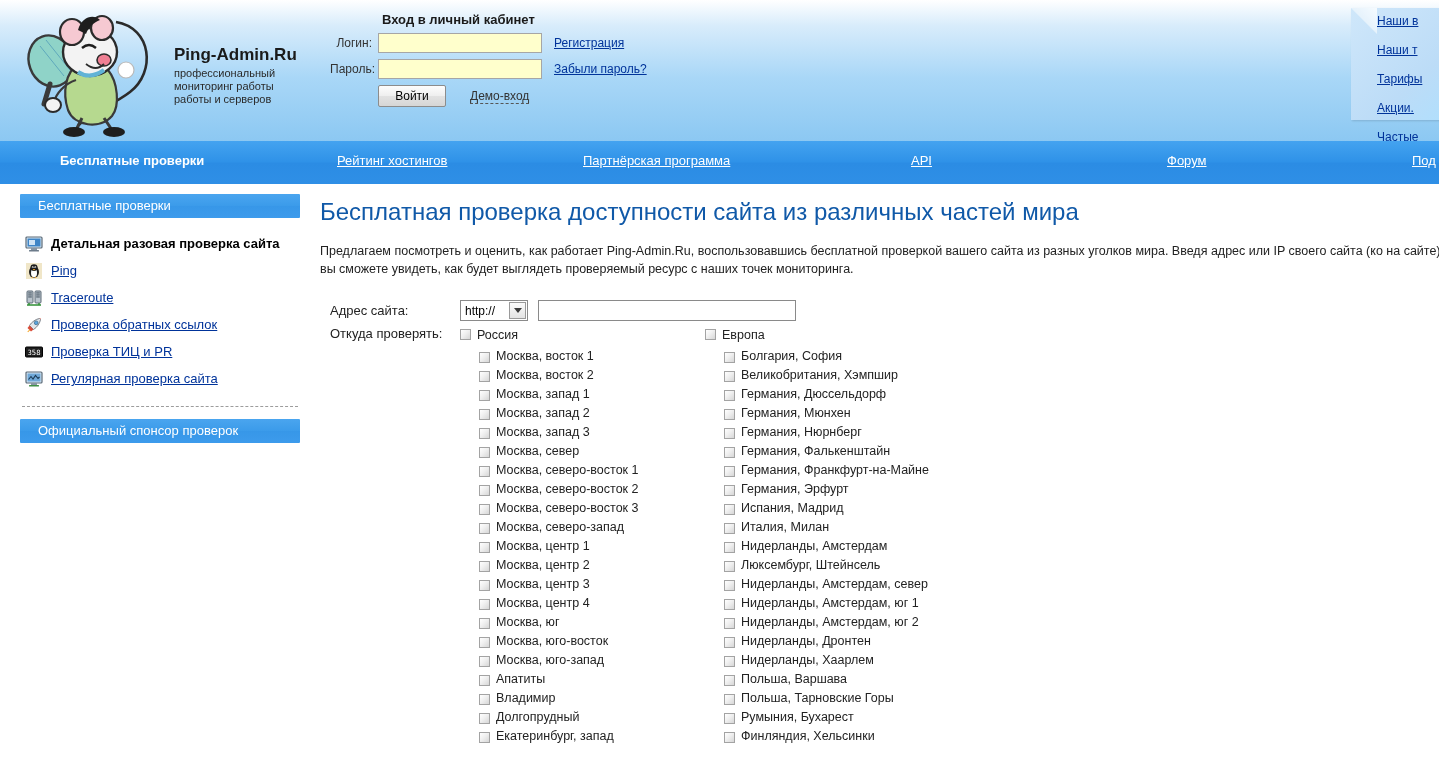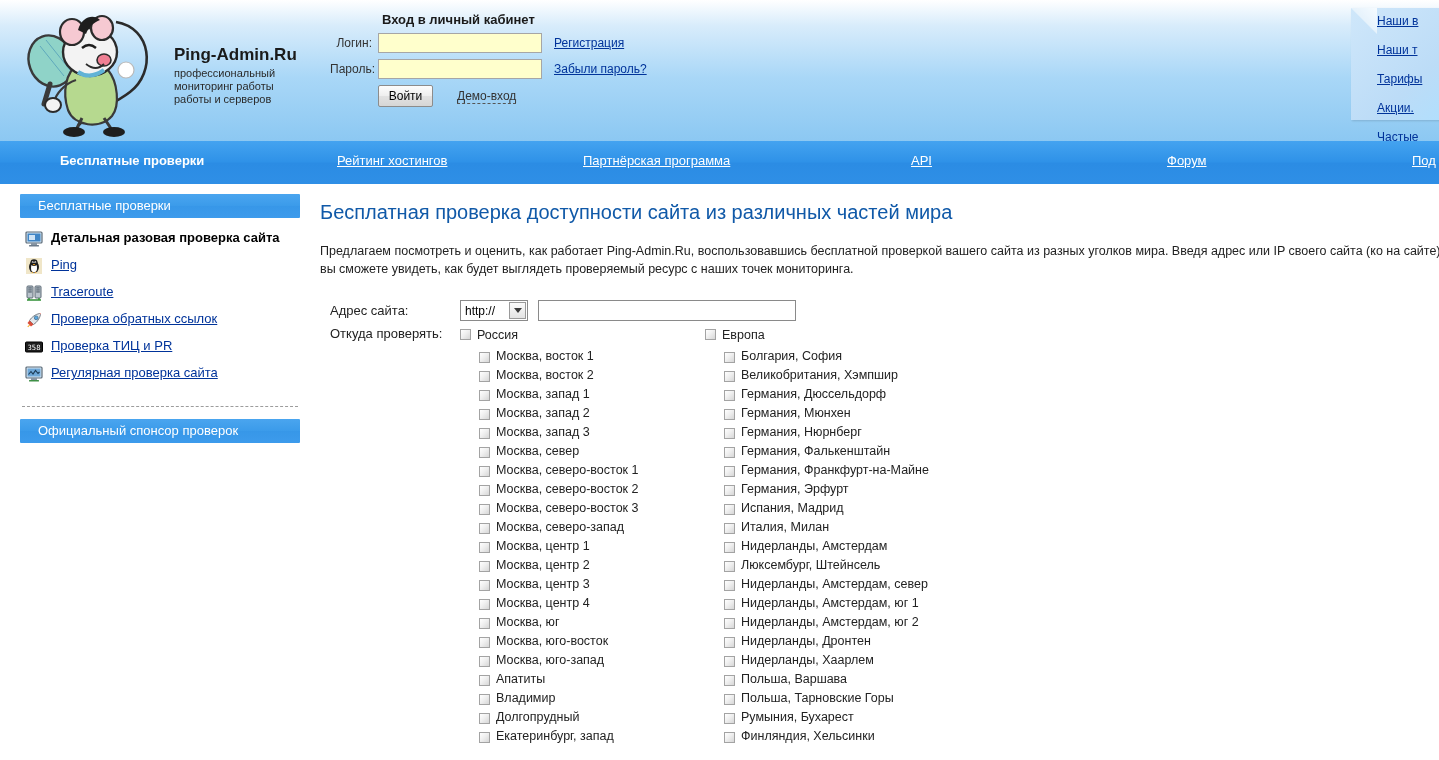--- a/index.html
+++ b/index.html
@@ -120,21 +120,21 @@
     white-space: nowrap;
     text-decoration: none;
   }
   .login-btn-row {
     display: flex;
     align-items: center;
     margin-top: 2px;
   }
   .login-btn-spacer { width: 48px; padding-right: 6px; }
   .login-btn {
-    width: 55px;
+    width: 68px;
     height: 22px;
     background: linear-gradient(to bottom, #fdfdfd 0%, #eeeeee 50%, #e2e2e2 51%, #d6d6d6 100%);
     border: 1px solid #8c8c8c;
     border-radius: 2px;
     font-family: "Liberation Sans", sans-serif;
     font-size: 12px;
     color: #000;
     cursor: pointer;
   }
 
@@ -230,20 +230,21 @@
     background: linear-gradient(to bottom, #4aa5ef 0%, #3b9bea 50%, #3797e8 51%, #3d9bec 100%);
     color: #ffffff;
     font-size: 13px;
     line-height: 24px;
     padding-left: 18px;
     border-radius: 1px;
   }
   .side-list { margin-top: 12px; }
   .side-item {
     display: flex;
+    align-items: center;
     height: 27px;
     padding-left: 5px;
   }
   .side-icon {
     width: 18px;
     height: 18px;
     margin-right: 8px;
     flex: 0 0 18px;
     position: relative;
   }
@@ -268,21 +269,21 @@
   }
 
   
   .content {
     position: absolute;
     left: 320px;
     top: 8px;
     width: 1119px;
   }
   .h1 {
-    font-size: 20px;
+    font-size: 24px;
     font-weight: normal;
     color: #1059a8;
     margin: 8px 0 18px 0;
     line-height: 24px;
   }
   .intro {
     font-size: 12.5px;
     color: #222;
     line-height: 18px;
     width: 1130px;

